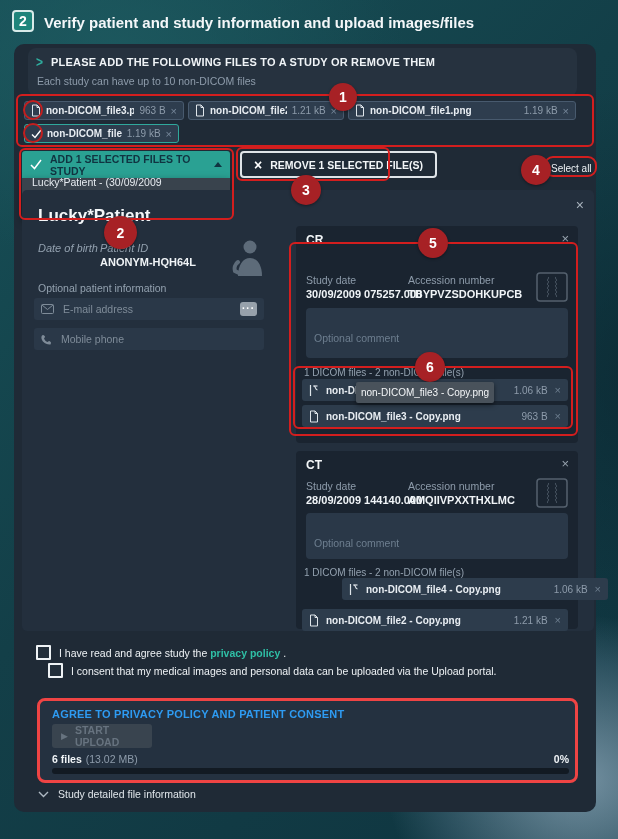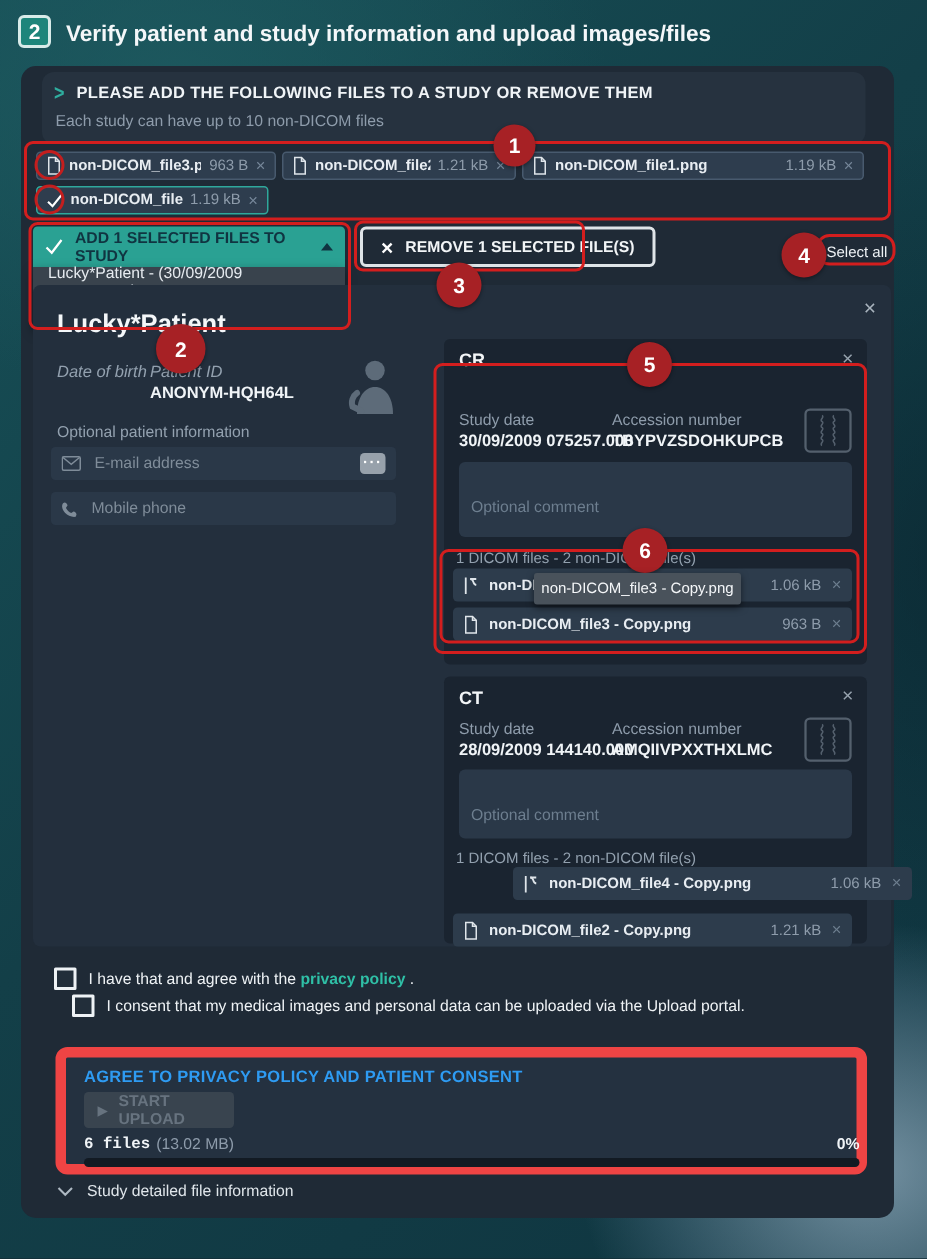--- a/index.html
+++ b/index.html
@@ -79,28 +79,28 @@
   .frow .sz{color:#8e9cab;}
   .frow .x{color:#6d7e8f;font-size:11px;}
   .tooltip{position:absolute;left:356px;top:382px;width:138px;height:21px;background:#49525b;border-radius:2px;
     box-shadow:0 2px 5px rgba(0,0,0,.5);display:flex;align-items:center;justify-content:center;
     font-size:10px;color:#f4f6f8;z-index:5;white-space:nowrap;}
   
   .cb-row{position:absolute;left:22px;display:flex;align-items:center;gap:8px;font-size:10.5px;color:#eef2f5;}
   .cb{width:11px;height:11px;border:2px solid #eef2f5;border-radius:1px;background:#222e3a;box-sizing:content-box;}
   .link{color:#2fbfa6;font-weight:bold;}
   .consent-panel{position:absolute;left:23px;top:654px;width:541px;height:85px;background:#243140;
-    border:7px solid #ef4444;border-radius:8px;box-sizing:border-box;}
+    border:3px solid #ef4444;border-radius:8px;box-sizing:border-box;}
   .agree-title{position:absolute;left:12px;top:7px;font-size:11px;font-weight:bold;color:#2e9bf2;letter-spacing:.2px;}
   .start-btn{position:absolute;left:12px;top:23px;width:100px;height:24px;background:#39444f;border-radius:3px;
     display:flex;align-items:center;gap:7px;padding:0 9px;box-sizing:border-box;}
   .start-btn .ply{color:#67737f;font-size:9px;}
   .start-btn .lbl{color:#67737f;font-size:10.5px;font-weight:bold;}
   .files-line{position:absolute;left:12px;top:52px;width:517px;display:flex;font-size:10.5px;}
-  .files-line .cnt{font-weight:bold;color:#f0f4f7;font-family:Liberation Mono, monospace;}
+  .files-line .cnt{font-weight:bold;color:#f0f4f7;}
   .files-line .sizes{color:#8e9cab;margin-left:4px;flex:1;}
   .files-line .pct{font-weight:bold;color:#f0f4f7;}
   .pbar{position:absolute;left:12px;top:67px;width:517px;height:6px;background:#121a23;border-radius:3px;}
   .footer-row{position:absolute;left:24px;top:744px;display:flex;align-items:center;gap:9px;font-size:10.5px;color:#dfe5ea;}
   
   .ann{position:absolute;pointer-events:none;}
   .ann-rect{position:absolute;border:2.5px solid #d31e1e;border-radius:6px;box-sizing:border-box;}
   .ann-circle{position:absolute;background:#a72125;border-radius:50%;display:flex;align-items:center;justify-content:center;
     color:#fff;font-weight:bold;font-size:14px;box-shadow:0 1px 3px rgba(0,0,0,.4);}
   .ann-ring{position:absolute;border:2px solid #c41e1e;border-radius:50%;box-sizing:border-box;}
@@ -293,21 +293,21 @@
             </svg>
           <span class="nm">non-DICOM_file2 - Copy.png</span>
           <span class="sz">1.21 kB</span>
           <span class="x">×</span>
         </div>
       </div>
     </div>
 
     <div class="cb-row" style="top:601px;">
       <span class="cb"></span>
-      <span><span>I have that and agree with the </span><span class="link">privacy policy</span><span> .</span></span>
+      <span><span>I have read and agree study the </span><span class="link">privacy policy</span><span> .</span></span>
     </div>
     <div class="cb-row" style="top:619px;margin-left:12px;">
       <span class="cb"></span>
       <span>I consent that my medical images and personal data can be uploaded via the Upload portal.</span>
     </div>
 
     <div class="consent-panel">
       <div class="agree-title">AGREE TO PRIVACY POLICY AND PATIENT CONSENT</div>
       <div class="start-btn">
         <span class="ply">▶</span>

